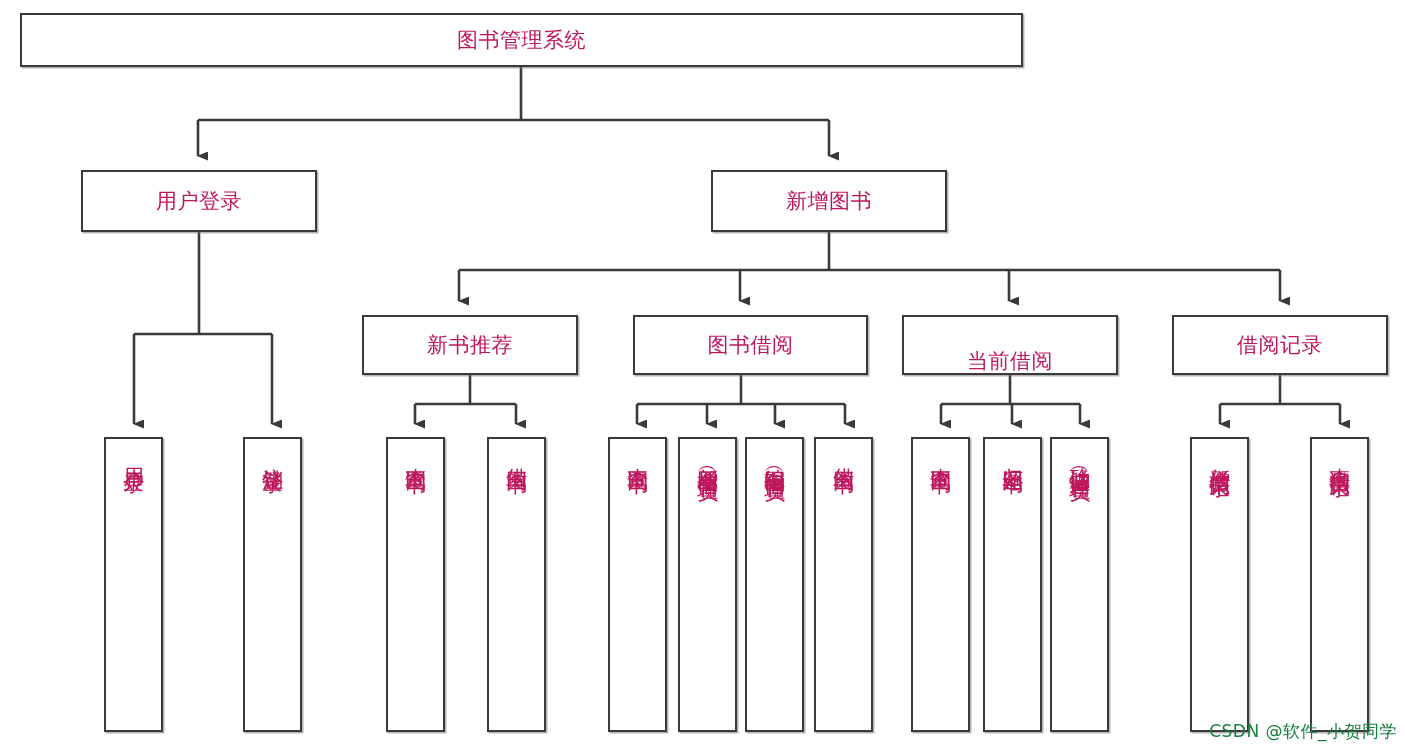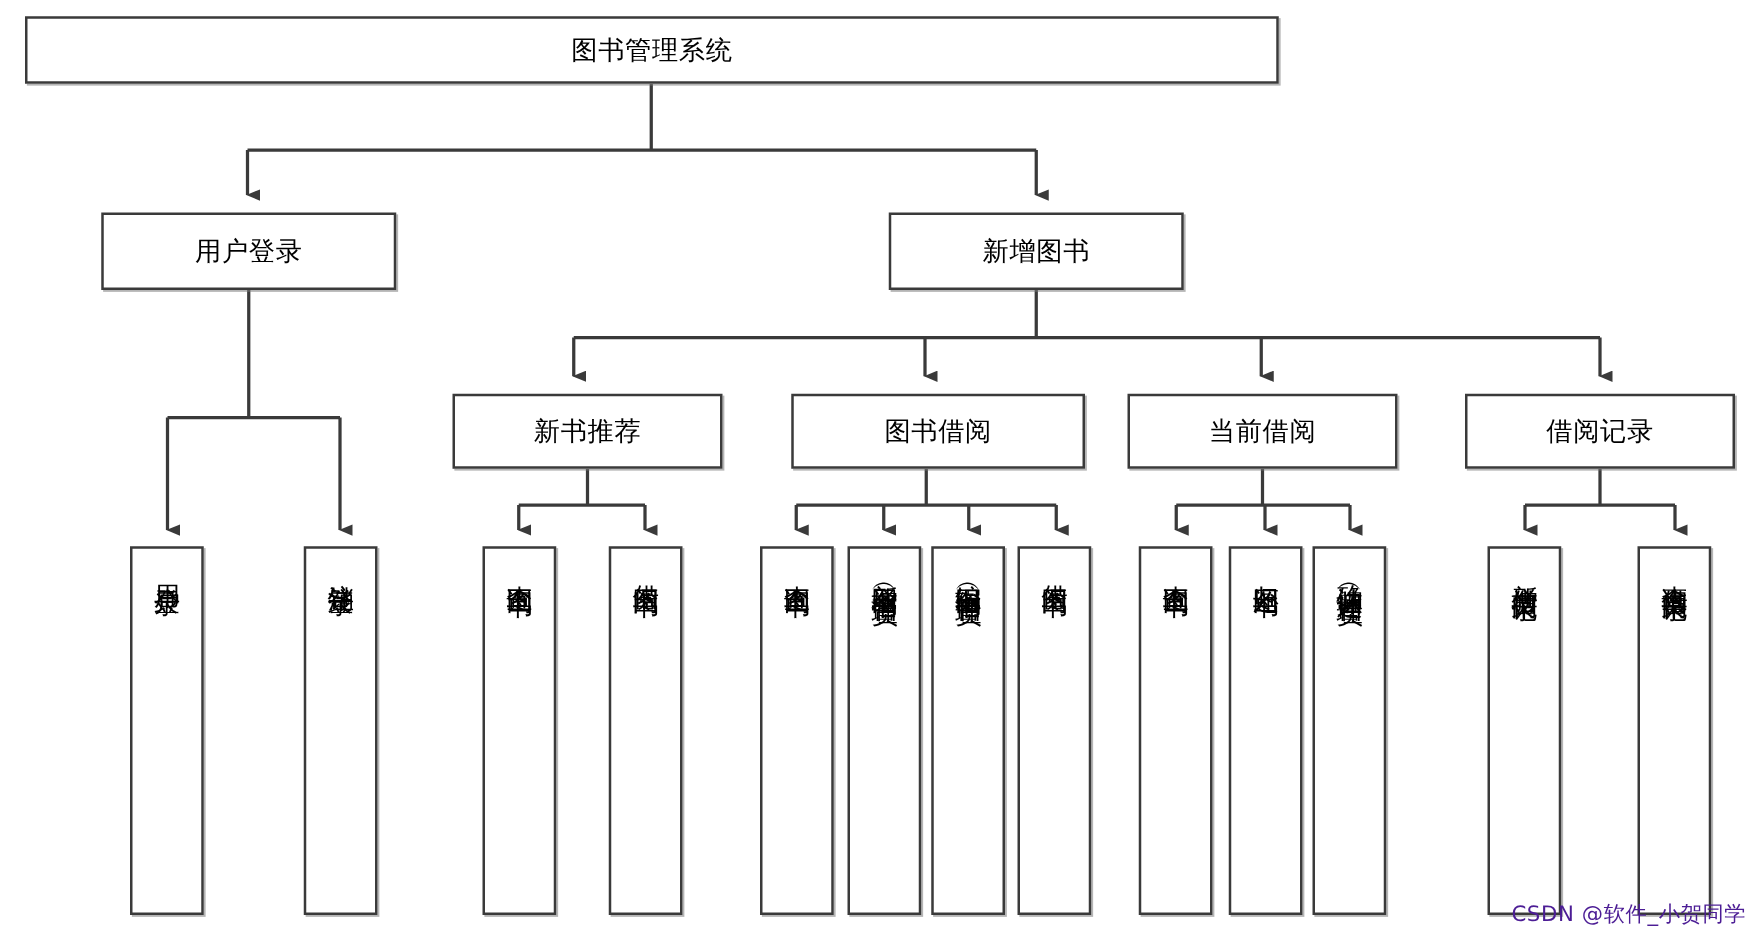--- a/index.html
+++ b/index.html
@@ -37,21 +37,21 @@
     justify-content: center;
     color: #1d1d1d;
     z-index: 2;
   }
   .node .label {
     font-family: "DejaVu Sans", "Liberation Sans", sans-serif;
     font-size: 21px;
     line-height: 1.15;
     letter-spacing: 0.5px;
     white-space: nowrap;
-    color: #000000;
+    color: #be185d;
   }
   .node.vertical {
     align-items: flex-start;
     padding-top: 12px;
   }
   .node.vertical .label {
     writing-mode: vertical-rl;
     text-orientation: upright;
     -webkit-writing-mode: vertical-rl;
     font-size: 21px;
@@ -59,21 +59,21 @@
     letter-spacing: 2px;
     white-space: normal;
     max-height: 100%;
     text-align: left;
   }
   #watermark {
     position: absolute;
     right: 8px;
     bottom: 4px;
     font-size: 17px;
-    color: #4c1d95;
+    color: #15803d;
     letter-spacing: 0.5px;
     z-index: 5;
     white-space: nowrap;
     font-family: "DejaVu Sans", "Liberation Sans", sans-serif;
   }
 </style>
 </head>
 <body>
 
 <div id="canvas">
@@ -150,21 +150,21 @@
   <div class="node" id="n-l2-1" style="left: 711px; top: 170px; width: 236px; height: 62px;">
     <span class="label">新增图书</span>
   </div>
 
   <div class="node" id="n-l3-0" style="left: 362px; top: 315px; width: 216px; height: 60px;">
     <span class="label">新书推荐</span>
   </div>
   <div class="node" id="n-l3-1" style="left: 633px; top: 315px; width: 235px; height: 60px;">
     <span class="label">图书借阅</span>
   </div>
-  <div class="node" id="n-l3-2" style="left: 902px; top: 315px; width: 216px; height: 60px;">
+  <div class="node" id="n-l3-2" style="left: 902px; top: 315px; width: 216px; height: 60px; align-items: flex-end;">
     <span class="label">当前借阅</span>
   </div>
   <div class="node" id="n-l3-3" style="left: 1172px; top: 315px; width: 216px; height: 60px;">
     <span class="label">借阅记录</span>
   </div>
 
   <div class="node vertical" id="n-leaf-0" style="left: 104px; top: 437px; width: 59px; height: 295px;">
     <span class="label">用户登录</span>
   </div>
   <div class="node vertical" id="n-leaf-1" style="left: 243px; top: 437px; width: 59px; height: 295px;">

